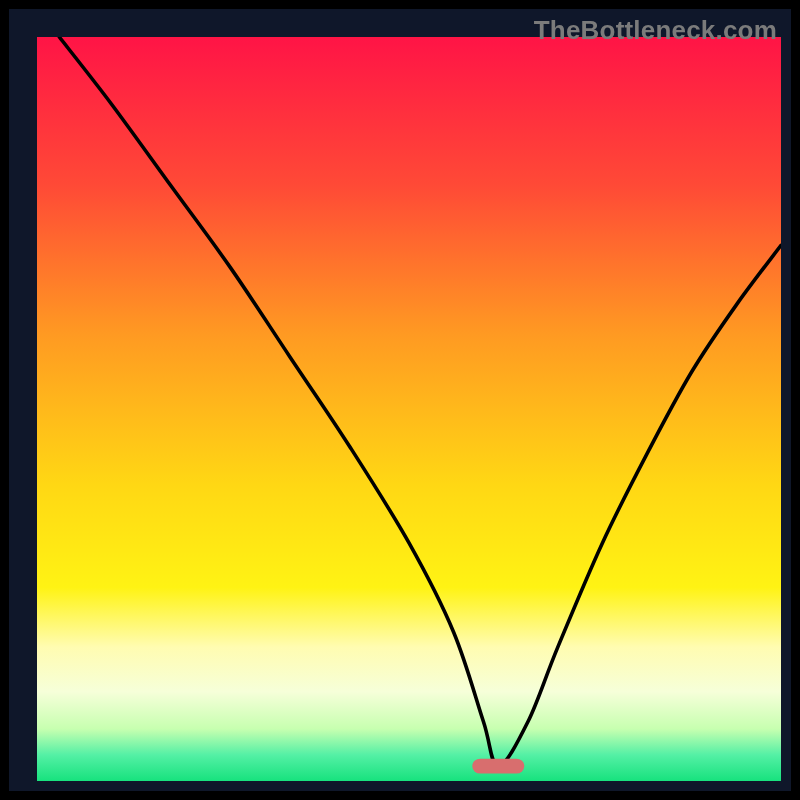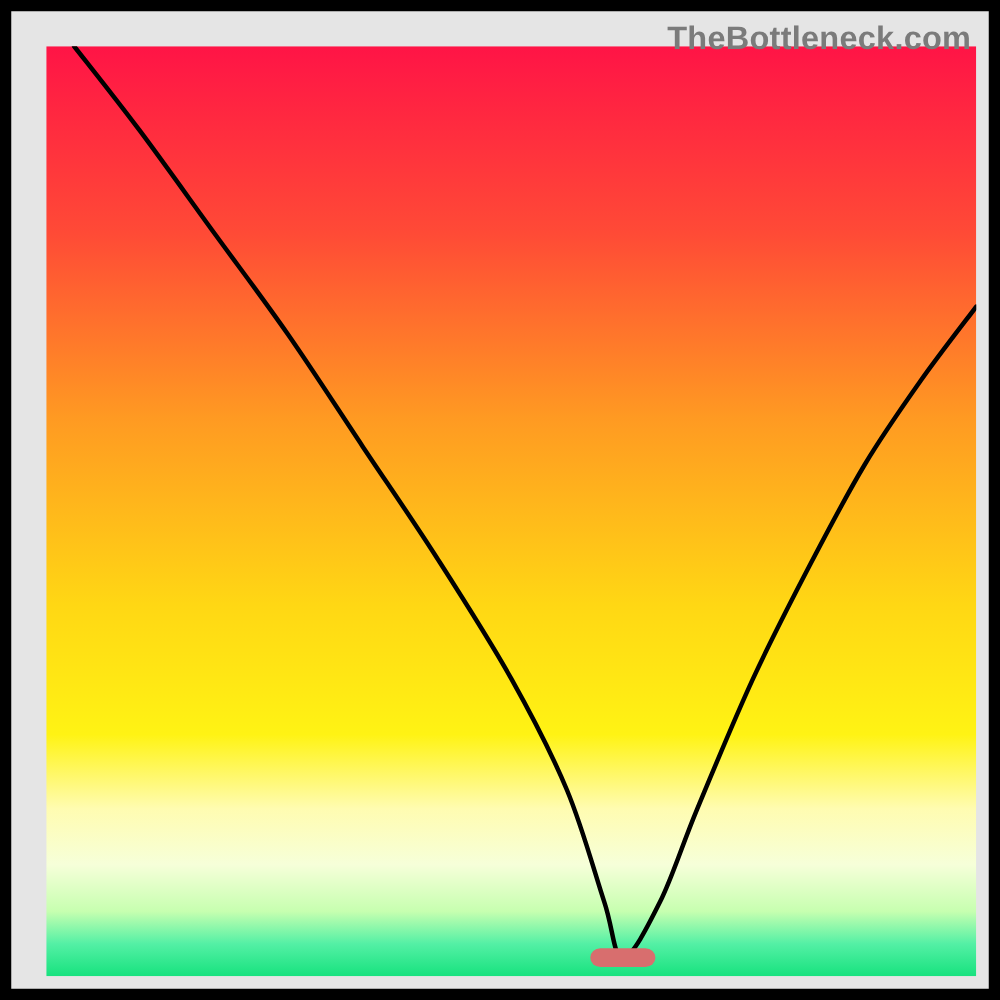--- a/index.html
+++ b/index.html
@@ -9,21 +9,21 @@
     height: 800px;
     background: #000000;
     overflow: hidden;
   }
   .frame {
     position: absolute;
     left: 9px;
     top: 9px;
     width: 782px;
     height: 782px;
-    background: #e5e5e5;
+    background: #0f172a;
   }
   .plot {
     position: absolute;
     left: 28px;
     top: 28px;
     width: 744px;
     height: 744px;
   }
   .plot svg {
     display: block;

